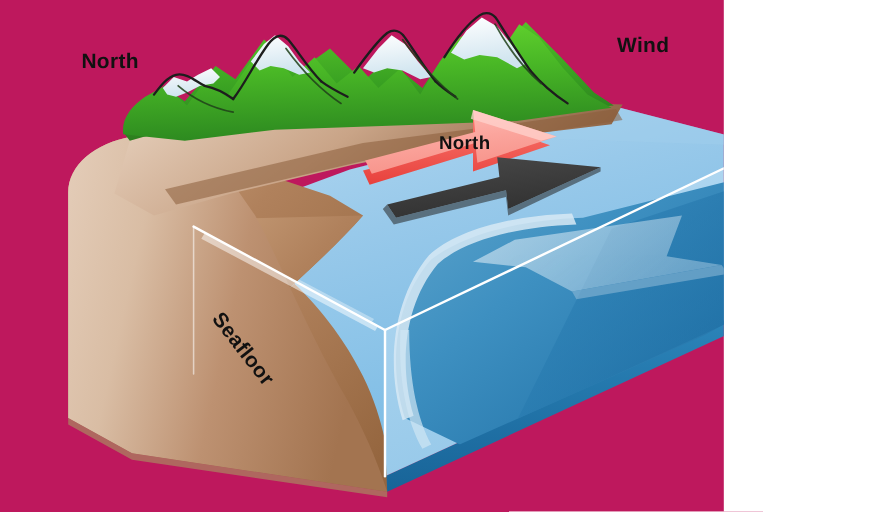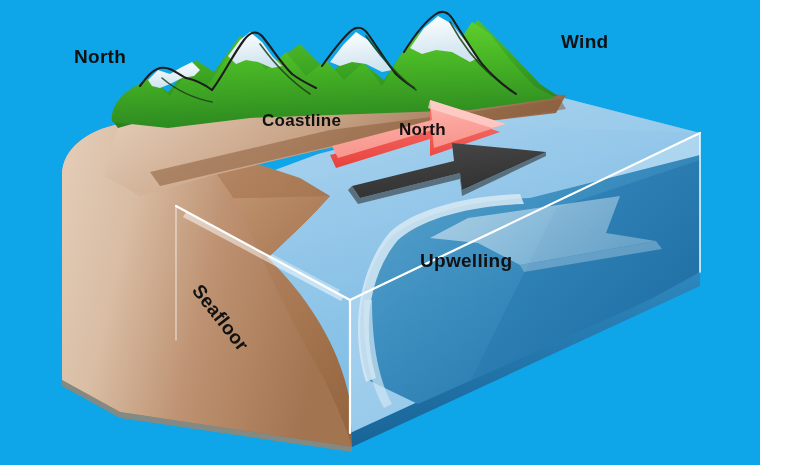--- a/index.html
+++ b/index.html
@@ -6,23 +6,23 @@
   html, body {
     margin: 0;
     padding: 0;
     background: #ffffff;
   }
   body {
     font-family: "Liberation Sans", sans-serif;
   }
   #stage {
     position: relative;
-    width: 760px;
+    width: 658px;
     height: 465px;
-    background: #0ea5e9;
+    background: #be185d;
     overflow: hidden;
   }
   #scene {
     position: absolute;
     left: 0;
     top: 0;
     width: 800px;
     height: 465px;
   }
   .lbl {
@@ -335,21 +335,19 @@
     </g>
 
     <path d="M186,212 L344,296 L341,301 L183,217 Z" fill="#ffffff" opacity="0.5"></path>
 
   </svg>
 
   <div class="lbl" id="lbl-north">North</div>
 
   <div class="lbl" id="lbl-south">Wind</div>
 
-  <div class="lbl" id="lbl-coast">Coastline</div>
 
   <div class="lbl" id="lbl-wind">North</div>
 
-  <div class="lbl" id="lbl-upwell">Upwelling</div>
 
   <div class="lbl" id="lbl-seafloor">Seafloor</div>
 
 </div>
 
 </body></html>

